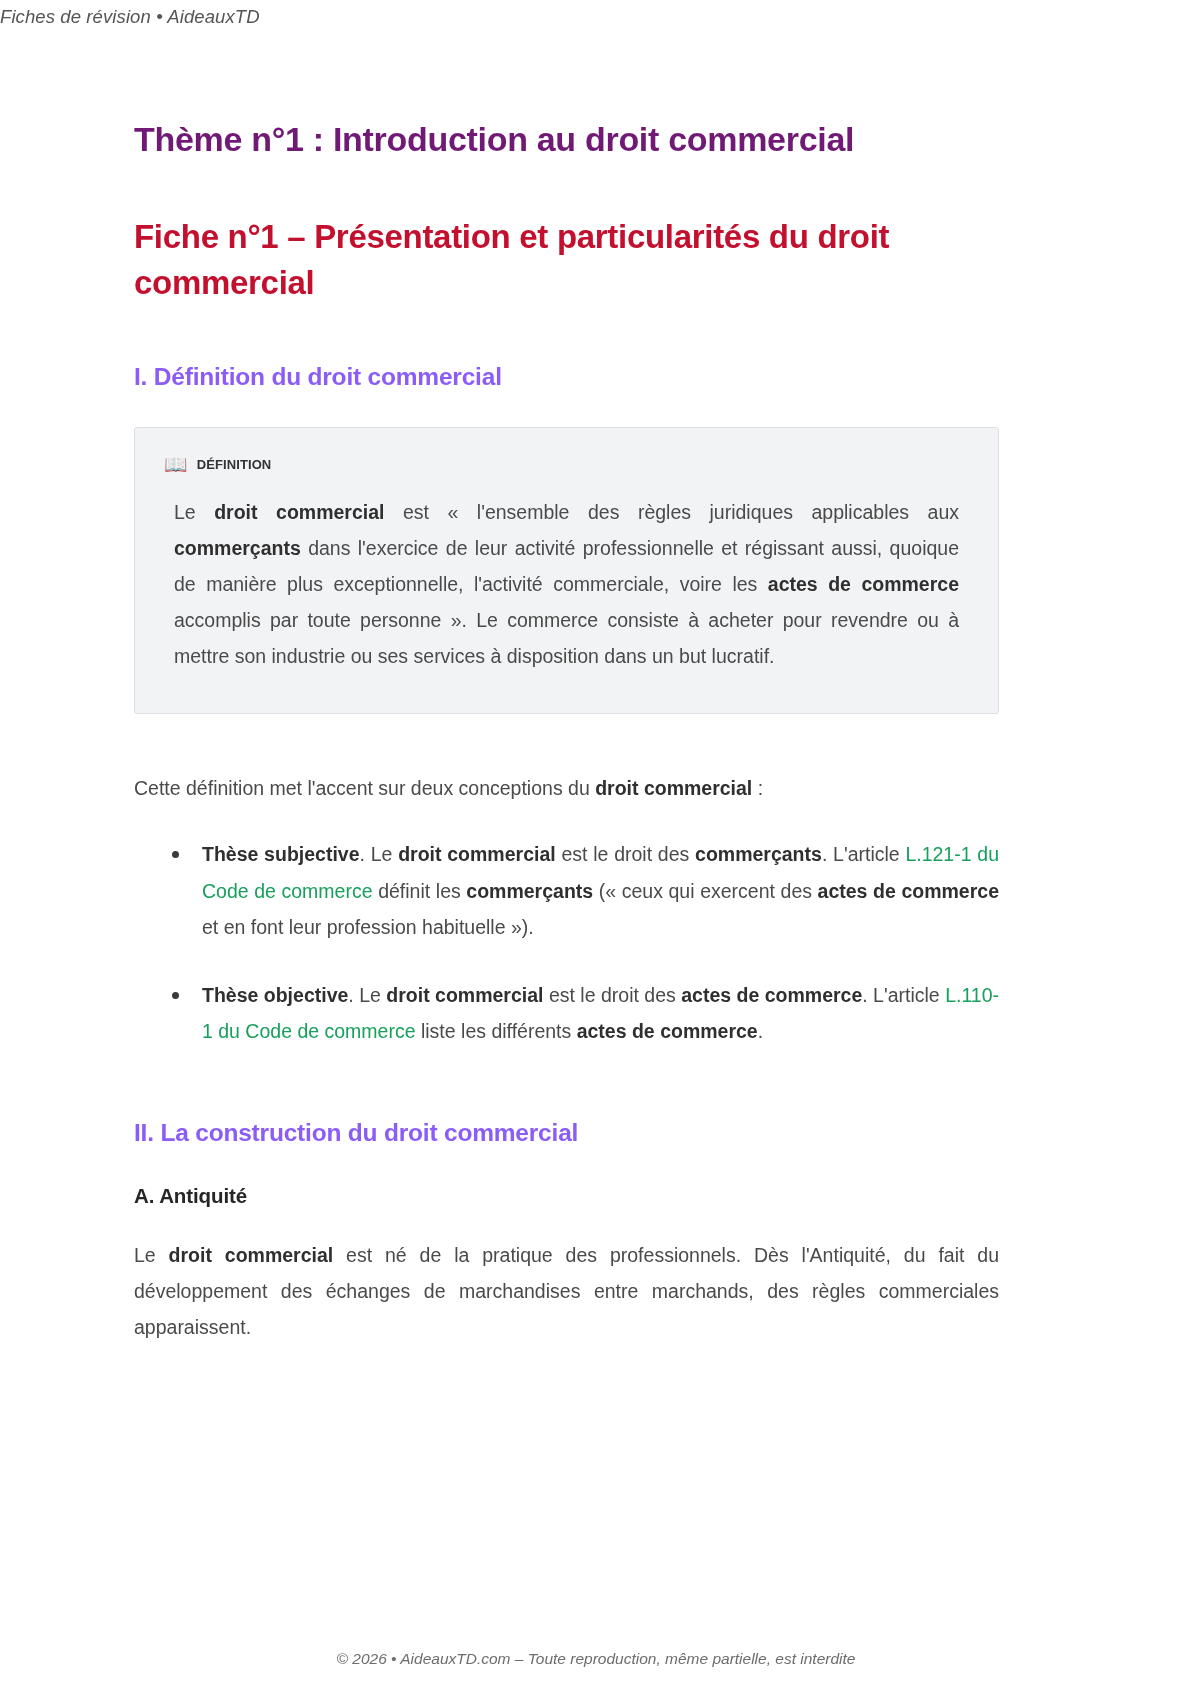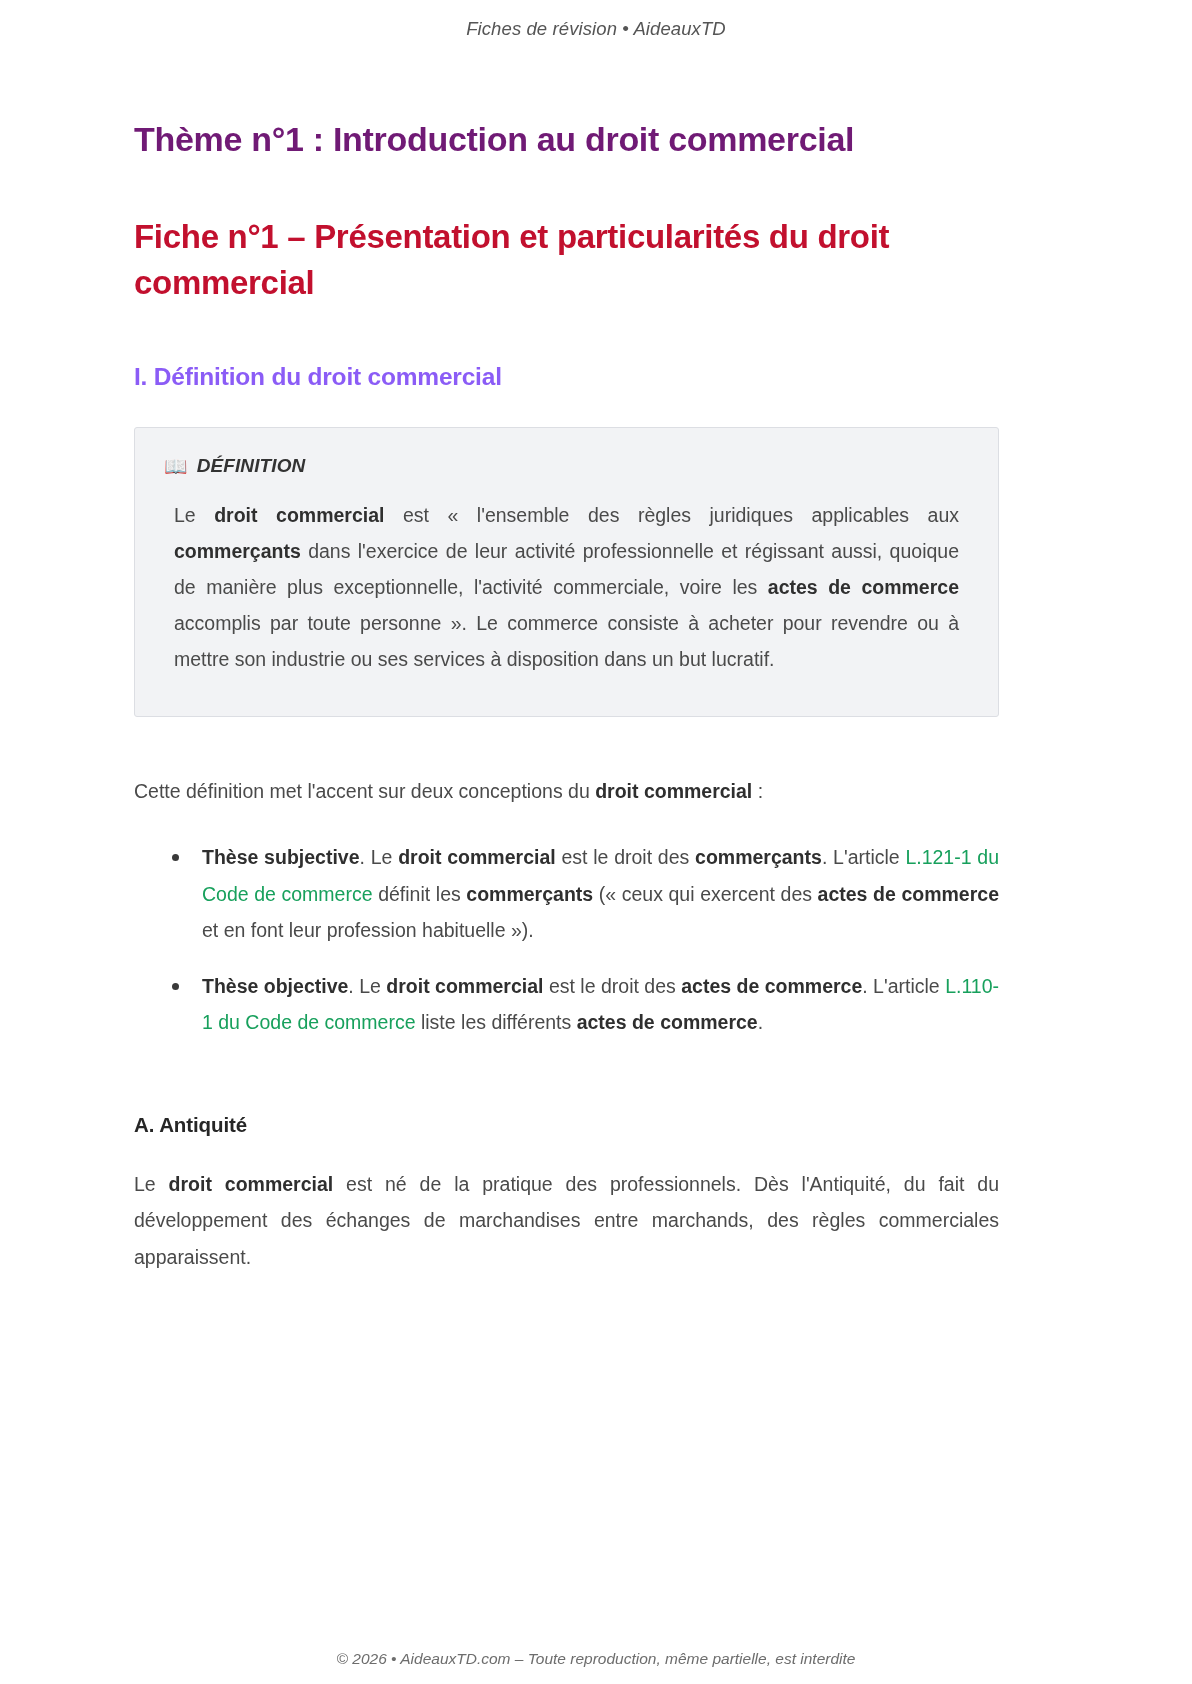--- a/index.html
+++ b/index.html
@@ -22,26 +22,25 @@
     min-height: 1684px;
     box-sizing: border-box;
     padding: 0 0 0 0;
     position: relative;
     display: flex;
     flex-direction: column;
   }
 
   
   .running-header {
-    text-align: center;
     font-style: italic;
     font-size: 18.5px;
     color: #555555;
     letter-spacing: 0.1px;
-    padding-top: 18px;
+    padding-top: 6px;
     height: 46px;
     box-sizing: border-box;
   }
 
   
   .content {
     width: 865px;
     margin: 0 auto;
     margin-left: 134px;
     padding-top: 72px;
@@ -97,25 +96,24 @@
     display: flex;
     align-items: center;
     gap: 9px;
     margin-bottom: 20px;
   }
   .callout-emoji {
     font-size: 19px;
     line-height: 1;
   }
   .callout-label {
-    font-size: 19px;
+    font-size: 13px;
     font-weight: 700;
     color: #333333;
     letter-spacing: 0.1px;
-    font-style: italic;
   }
   .callout-body {
     font-size: 19.5px;
     line-height: 1.85;
     color: #4a4a4a;
     text-align: justify;
     margin: 10px;
   }
 
   
@@ -132,21 +130,21 @@
     margin: 0 0 34px 0;
     padding: 0;
   }
   ul.bullets > li {
     position: relative;
     padding-left: 68px;
     font-size: 19.5px;
     line-height: 1.85;
     color: #4a4a4a;
     text-align: justify;
-    margin-bottom: 20px;
+    margin-bottom: 32px;
   }
   ul.bullets > li:last-child { margin-bottom: 12px; }
   ul.bullets > li::before {
     content: "";
     position: absolute;
     left: 38px;
     top: 15px;
     width: 7px;
     height: 7px;
     border-radius: 50%;
@@ -194,20 +192,21 @@
     <p class="para"><span>Cette définition met l'accent sur deux conceptions du </span><b>droit commercial</b><span> :</span></p>
 
     <ul class="bullets">
       <li><b>Thèse subjective</b><span>. Le </span><b>droit commercial</b><span> est le droit des </span><b>commerçants</b><span>. L'article </span><span class="ref">L.121-1 du Code de commerce</span><span> définit les </span><b>commerçants</b><span> (« ceux qui exercent des </span><b>actes de commerce</b><span> et en font leur profession habituelle »).</span></li>
       <li><b>Thèse objective</b><span>. Le </span><b>droit commercial</b><span> est le droit des </span><b>actes de commerce</b><span>. L'article </span><span class="ref">L.110-1 du Code de commerce</span><span> liste les différents </span><b>actes de commerce</b><span>.</span></li>
     </ul>
 
 
     <div class="spacer-lg"></div>
 
+    <h3 class="section-title">II. La construction du droit commercial</h3>
 
     <h4 class="subsection-title">A. Antiquité</h4>
 
     <p class="para"><span>Le </span><b>droit commercial</b><span> est né de la pratique des professionnels. Dès l'Antiquité, du fait du développement des échanges de marchandises entre marchands, des règles commerciales apparaissent.</span></p>
 
   </div>
 
   <div class="running-footer">© 2026 • AideauxTD.com – Toute reproduction, même partielle, est interdite</div>
 
 </div>

